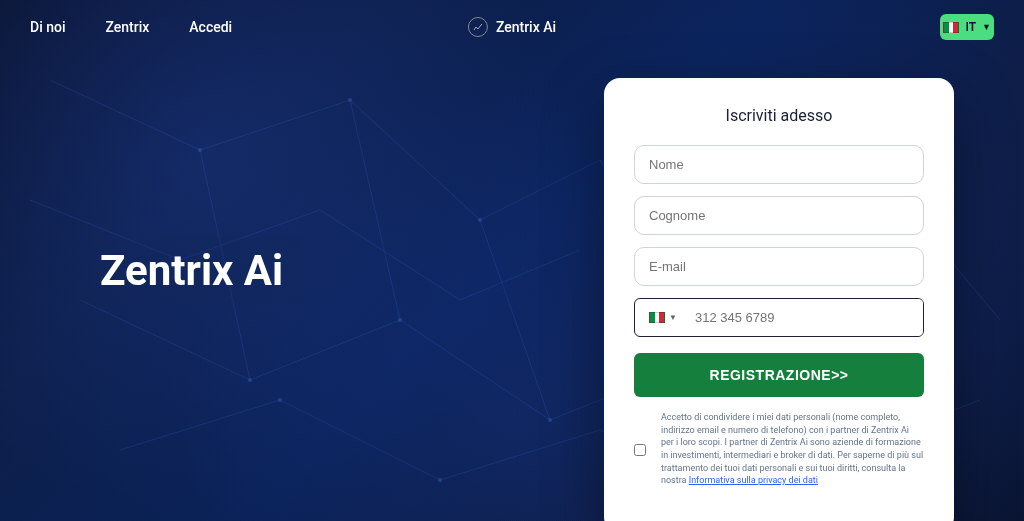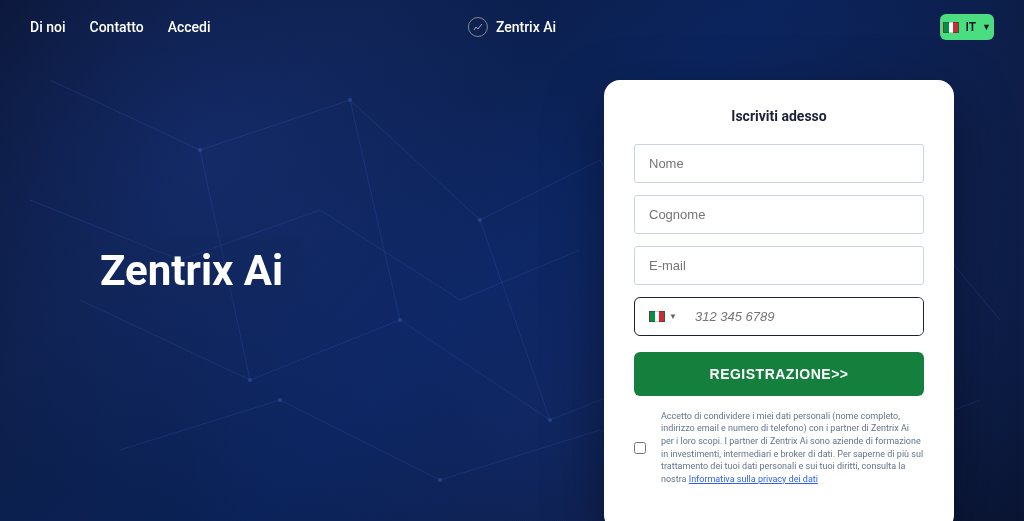--- a/index.html
+++ b/index.html
@@ -27,21 +27,21 @@
       opacity: 0.35;
       pointer-events: none;
     }
     .header {
       position: relative;
       z-index: 10;
       display: flex;
       align-items: center;
       padding: 14px 30px;
     }
-    .nav-links { display: flex; gap: 24px; text-align: right; }
+    .nav-links { display: flex; gap: 40px; text-align: right; }
     .nav-link {
       color: #fff;
       font-size: 14px;
       font-weight: 500;
       text-decoration: none;
       cursor: pointer;
     }
     .brand {
       position: absolute;
       left: 50%;
@@ -105,30 +105,30 @@
       margin-right: 30px;
       margin-top: 30px;
       background: #fff;
       border-radius: 16px;
       padding: 28px 30px 22px;
       width: 350px;
       box-shadow: 0 20px 60px rgba(0,0,0,0.4);
     }
     .form-title {
       text-align: center;
-      font-size: 14px;
-      font-weight: 700;
+      font-size: 16px;
+      font-weight: 400;
       color: #1a2035;
       margin-bottom: 20px;
     }
     .input-field {
       width: 100%;
       padding: 11px 14px;
       border: 1px solid #cbd5e1;
-      border-radius: 3px;
+      border-radius: 10px;
       font-size: 13px;
       margin-bottom: 12px;
       color: #64748b;
       outline: none;
     }
     .phone-row {
       display: flex;
       border: 1.5px solid #1a2035;
       border-radius: 6px;
       margin-bottom: 16px;
@@ -142,21 +142,20 @@
       cursor: pointer;
     }
     .phone-flag .caret { font-size: 8px; color: #666; }
     .phone-input {
       flex: 1;
       border: none;
       padding: 11px 8px;
       font-size: 13px;
       outline: none;
       color: #94a3b8;
-      font-style: italic;
     }
     .submit-btn {
       width: 100%;
       background: #15803d;
       color: #fff;
       border: none;
       padding: 14px;
       border-radius: 6px;
       font-size: 14px;
       font-weight: 700;
@@ -209,21 +208,21 @@
       <circle cx="550" cy="420" r="2"></circle>
     <circle cx="280" cy="400" r="2"></circle>
       <circle cx="440" cy="480" r="2"></circle>
       <circle cx="180" cy="260" r="2"></circle>
   </g>
 </svg>
 
 <header class="header">
   <nav class="nav-links">
     <a class="nav-link">Di noi</a>
-    <a class="nav-link">Contatto</a>
+    <a class="nav-link">Zentrix</a>
     <a class="nav-link">Accedi</a>
   </nav>
   <div class="brand">
     <span class="brand-logo">
       <svg width="12" height="12" viewBox="0 0 12 12">
           <path d="M2 9 L4 6 L6 8 L10 3" stroke="#aaa" stroke-width="1" fill="none"></path>
         </svg>
     </span>
     <span class="brand-name">Zentrix Ai</span>
   </div>

